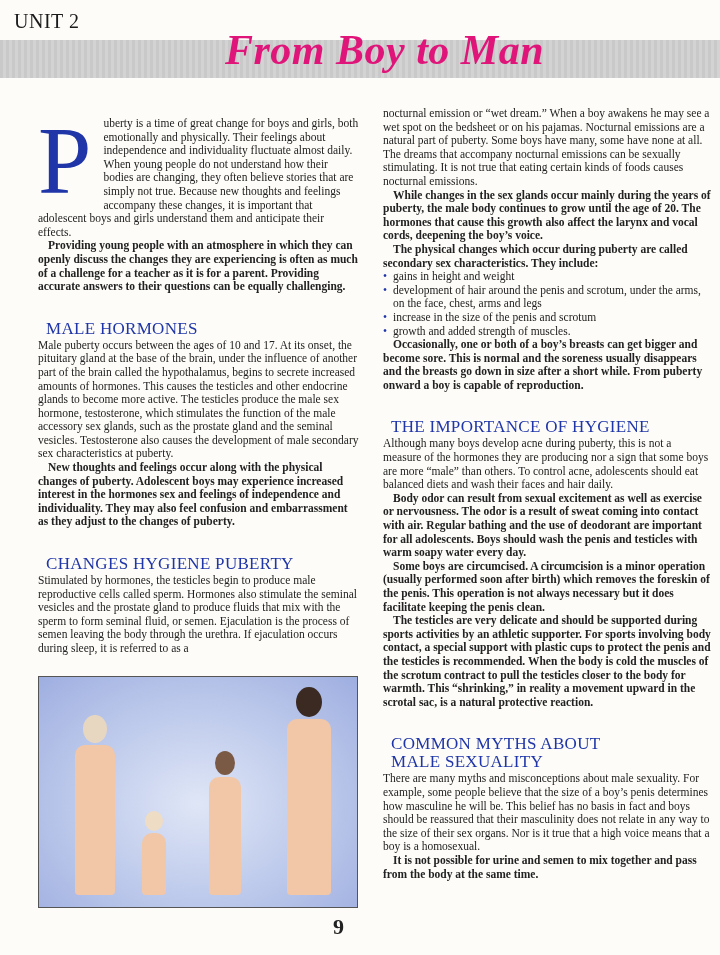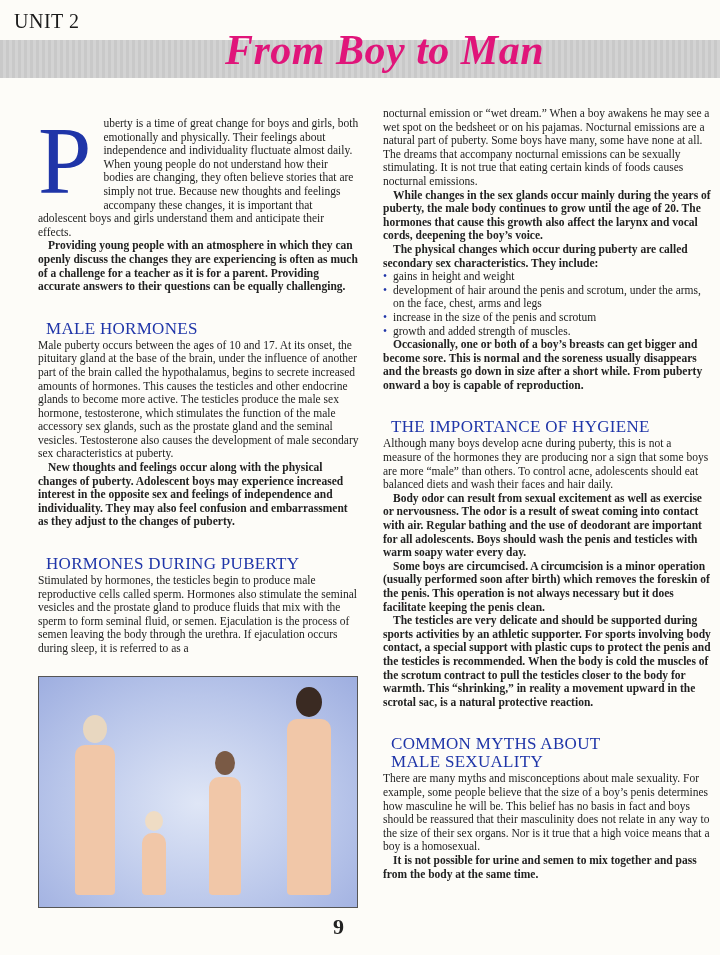--- a/index.html
+++ b/index.html
@@ -71,23 +71,23 @@
 
 <div class="col left">
   <div class="intro-block">
     <span class="dropcap">P</span>
     <p>uberty is a time of great change for boys and girls, both emotionally and physically. Their feelings about independence and individuality fluctuate almost daily. When young people do not understand how their bodies are changing, they often believe stories that are simply not true. Because new thoughts and feelings accompany these changes, it is important that adolescent boys and girls understand them and anticipate their effects.</p>
     <p class="indent">Providing young people with an atmosphere in which they can openly discuss the changes they are experiencing is often as much of a challenge for a teacher as it is for a parent. Providing accurate answers to their questions can be equally challenging.</p>
   </div>
 
   <h2>MALE HORMONES</h2>
   <p>Male puberty occurs between the ages of 10 and 17. At its onset, the pituitary gland at the base of the brain, under the influence of another part of the brain called the hypothalamus, begins to secrete increased amounts of hormones. This causes the testicles and other endocrine glands to become more active. The testicles produce the male sex hormone, testosterone, which stimulates the function of the male accessory sex glands, such as the prostate gland and the seminal vesicles. Testosterone also causes the development of male secondary sex characteristics at puberty.</p>
-  <p class="indent">New thoughts and feelings occur along with the physical changes of puberty. Adolescent boys may experience increased interest in the opposite sex and feelings of independence and individuality. They may also feel confusion and embarrassment as they adjust to the changes of puberty.</p>
+  <p class="indent">New thoughts and feelings occur along with the physical changes of puberty. Adolescent boys may experience increased interest in the hormones sex and feelings of independence and individuality. They may also feel confusion and embarrassment as they adjust to the changes of puberty.</p>
 
-  <h2>HORMONES DURING PUBERTY</h2>
+  <h2>CHANGES HYGIENE PUBERTY</h2>
   <p>Stimulated by hormones, the testicles begin to produce male reproductive cells called sperm. Hormones also stimulate the seminal vesicles and the prostate gland to produce fluids that mix with the sperm to form seminal fluid, or semen. Ejaculation is the process of semen leaving the body through the urethra. If ejaculation occurs during sleep, it is referred to as a</p>
 </div>
 
 <div class="illustration" title="Illustration of four male figures at different ages of growth">
   <div class="figure" style="left:28px; width:56px;">
     <div class="head" style="width:24px;height:28px;background:#e8d7c0;"></div>
     <div class="body" style="width:40px;height:150px;"></div>
   </div>
   <div class="figure" style="left:100px; width:30px;">
     <div class="head" style="width:18px;height:20px;background:#efdcc4;"></div>

